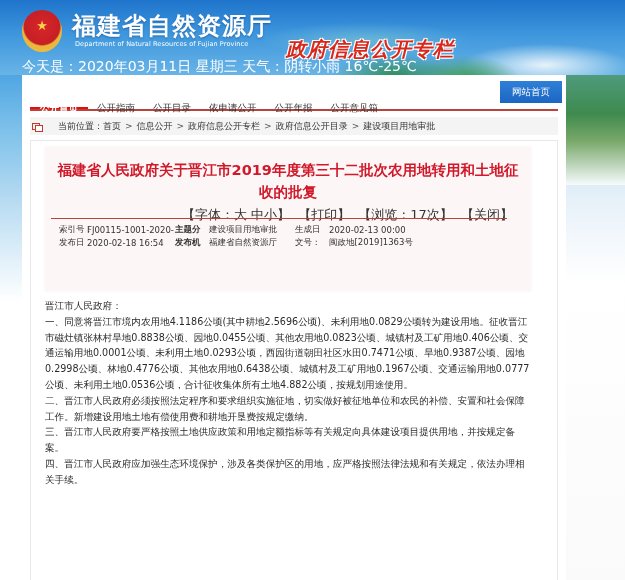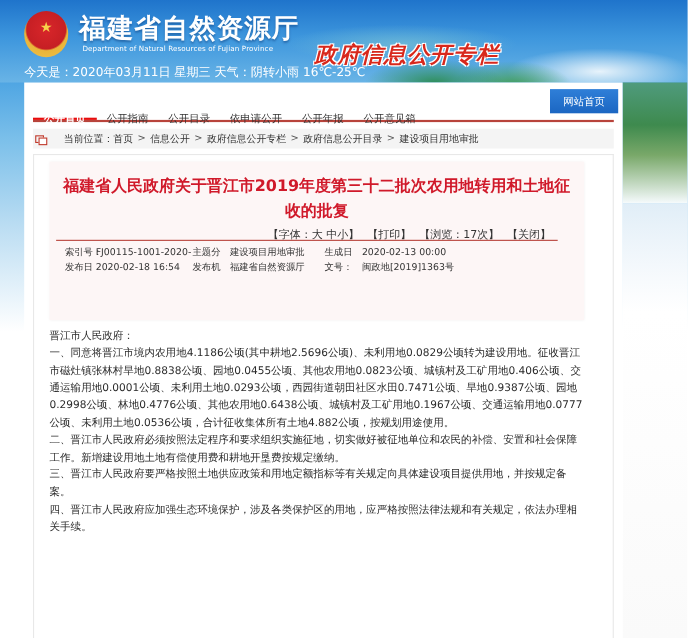--- a/index.html
+++ b/index.html
@@ -39,21 +39,21 @@
     color: #ffffff; font-family: "DejaVu Serif", "Liberation Serif", serif;
     font-size: 24px; font-weight: bold; letter-spacing: 1px;
     text-shadow: 0 1px 2px rgba(0,40,100,0.4);
   }
   .site-subtitle {
     position: absolute; left: 75px; top: 40px;
     color: #ffffff; font-size: 6.5px; letter-spacing: 0.1px;
   }
   .date-line {
     position: absolute; left: 22px; top: 58px;
-    color: #ffffff; font-size: 11px; text-align: center;
+    color: #ffffff; font-size: 14px; text-align: center;
   }
   .column-title {
     position: absolute; left: 286px; top: 36px;
     color: #d8281c; font-size: 20px; font-weight: bold; font-style: italic;
     letter-spacing: 1px;
     text-shadow: 1px 1px 0 #ffffff, -1px -1px 0 #ffffff, 1px -1px 0 #ffffff, -1px 1px 0 #ffffff;
   }
   
   .panel {
     position: absolute; left: 22px; top: 75px; width: 544px; height: 505px;
@@ -93,35 +93,35 @@
   .meta-box {
     position: absolute; left: 14px; top: 6px; width: 486px; height: 144px;
     background: #fdf6f6;
     box-shadow: 0 0 3px rgba(0,0,0,0.06);
   }
   .doc-title {
     position: absolute; left: 10px; top: 12px; width: 466px;
     text-align: center; color: #d0192a; font-size: 14.5px; font-weight: bold; line-height: 22px;
   }
   .tools {
-    position: absolute; right: 30px; top: 59px; font-size: 10px; color: #333333;
+    position: absolute; right: 18px; top: 59px; font-size: 13px; color: #333333;
     white-space: nowrap;
   }
   .tools span { margin-left: 4px; }
   .tools .clickable { cursor: pointer; }
   .title-rule {
     position: absolute; left: 6px; top: 71px; width: 456px; height: 1px; background: #b8433b;
   }
   .meta-grid {
     position: absolute; left: 14px; top: 76px; font-size: 8.5px; color: #333333;
   }
   .meta-row { display: flex; height: 13px; align-items: center; white-space: nowrap; }
   .meta-label { width: 28px; }
   .meta-val1 { width: 88px; }
-  .meta-label2 { width: 34px; }
+  .meta-label2 { width: 34px; font-weight: bold; }
   .meta-val2 { width: 86px; }
   .meta-label3 { width: 34px; }
   .body-text {
     position: absolute; left: 14px; top: 155px; width: 486px;
     font-size: 9.6px; line-height: 15.8px; color: #2b2b2b;
   }
   .body-text p { margin: 0; }
   .body-text .salutation { margin-top: 2px; }
   .right-strip {
     position: absolute; left: 566px; top: 185px; width: 59px; height: 395px;

